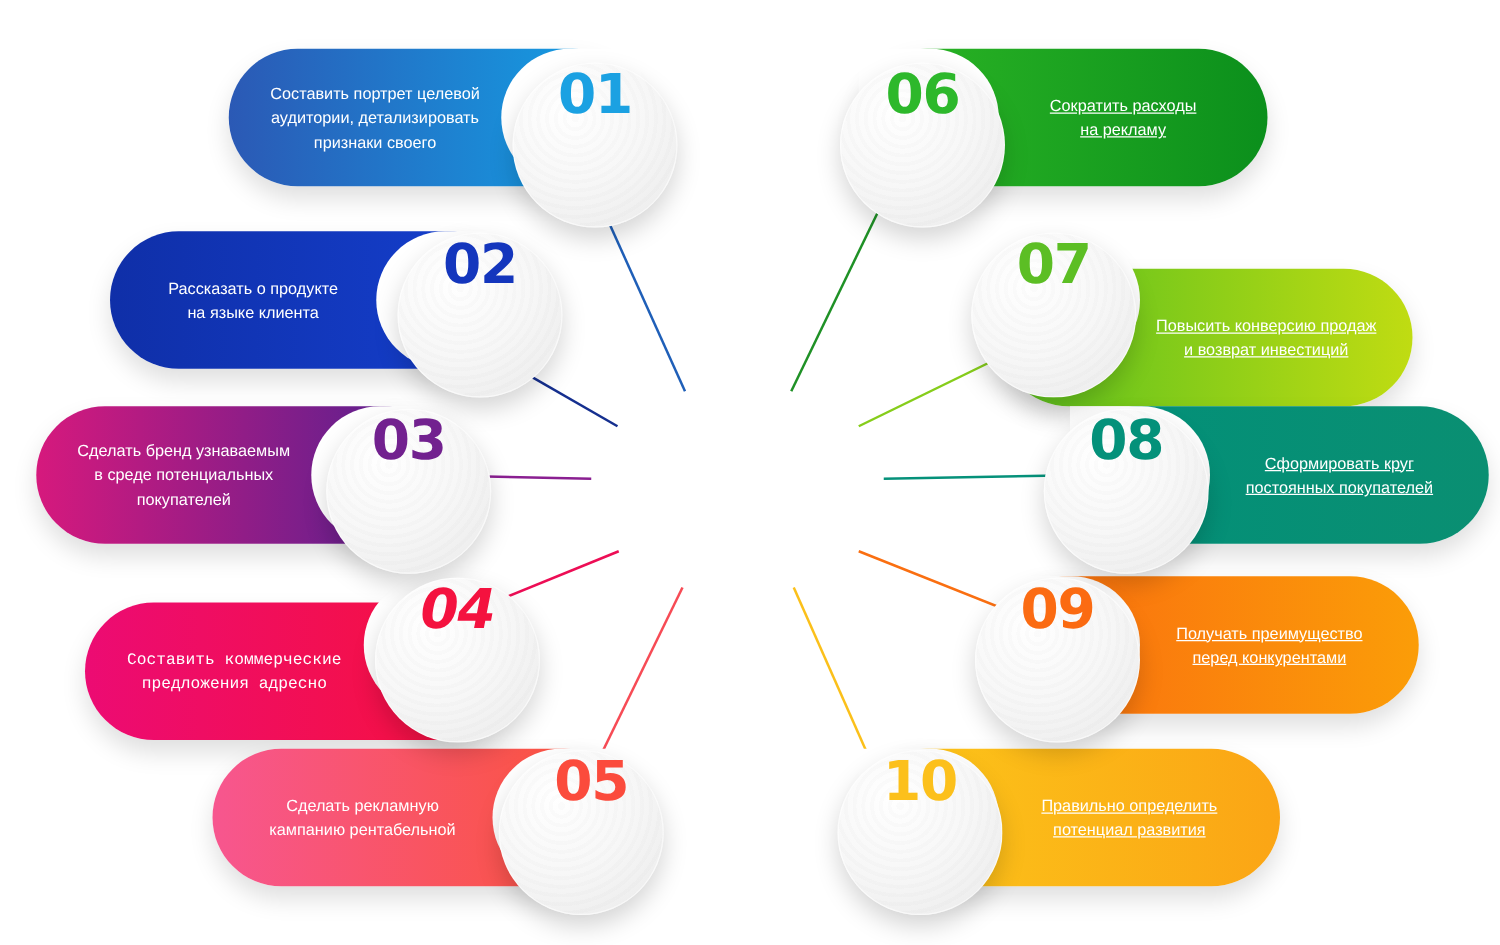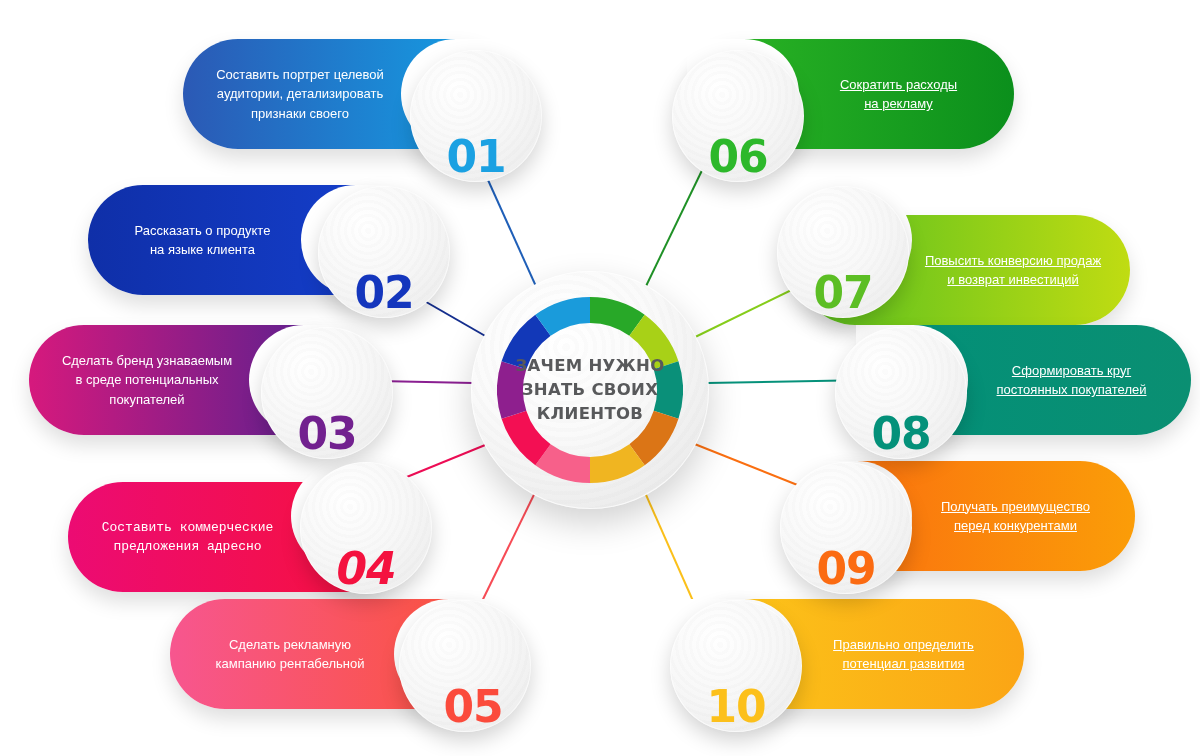--- a/index.html
+++ b/index.html
@@ -47,21 +47,21 @@
   .item.right .notch{left:-1px;border-radius:0 56px 56px 0;}
 
   .bubble{
     position:absolute;
     width:132px;height:132px;border-radius:50%;
     background:
       repeating-radial-gradient(circle at 38% 34%,
         rgba(0,0,0,.012) 0 3px, rgba(255,255,255,0) 3px 7px),
       radial-gradient(circle at 34% 28%, #ffffff 0%, #f7f7f7 48%, #e9e9e9 100%);
     box-shadow:0 9px 20px rgba(0,0,0,.17), inset 0 0 0 1px rgba(255,255,255,.6);
-    display:flex;align-items:flex-end;justify-content:center;
+    display:flex;align-items:flex-start;justify-content:center;
     z-index:3;
   }
   .bubble span{
     font-size:44px;font-weight:700;letter-spacing:-1px;
     font-family:"DejaVu Sans","Liberation Sans",sans-serif;
   }
 
   
   #center{
     position:absolute;left:471px;top:271px;width:238px;height:238px;
@@ -204,31 +204,14 @@
           <div class="txt">Правильно определить
 потенциал развития</div>
         </div>
         <div class="notch" style="top: 599px; left: 687px;"></div>
         <div class="bubble" style="left: 670px; top: 600px;">
           <span style="color: rgb(252, 192, 27);">10</span>
         </div>
       </div>
     </div>
 
-  <div id="center">
-    <svg id="ring" viewBox="0 0 186 186" xmlns="http://www.w3.org/2000/svg">
-        <path d="M 93 13 A 80 80 0 0 1 140.02282018339787 28.278640450004204" stroke="#28a828" stroke-width="26" fill="none"></path>
-        <path d="M 140.02282018339787 28.278640450004204 A 80 80 0 0 1 169.0845213036123 68.2786404500042" stroke="#a8d117" stroke-width="26" fill="none"></path>
-        <path d="M 169.0845213036123 68.2786404500042 A 80 80 0 0 1 169.0845213036123 117.7213595499958" stroke="#0a9079" stroke-width="26" fill="none"></path>
-        <path d="M 169.0845213036123 117.7213595499958 A 80 80 0 0 1 140.02282018339787 157.72135954999578" stroke="#db7516" stroke-width="26" fill="none"></path>
-        <path d="M 140.02282018339787 157.72135954999578 A 80 80 0 0 1 93 173" stroke="#f0b521" stroke-width="26" fill="none"></path>
-        <path d="M 93 173 A 80 80 0 0 1 45.97717981660216 157.72135954999578" stroke="#f7608a" stroke-width="26" fill="none"></path>
-        <path d="M 45.97717981660216 157.72135954999578 A 80 80 0 0 1 16.915478696387723 117.7213595499958" stroke="#f30f53" stroke-width="26" fill="none"></path>
-        <path d="M 16.915478696387723 117.7213595499958 A 80 80 0 0 1 16.915478696387723 68.27864045000419" stroke="#8e1f8e" stroke-width="26" fill="none"></path>
-        <path d="M 16.915478696387723 68.27864045000419 A 80 80 0 0 1 45.97717981660214 28.278640450004218" stroke="#1238b8" stroke-width="26" fill="none"></path>
-        <path d="M 45.97717981660214 28.278640450004218 A 80 80 0 0 1 92.99999999999999 13" stroke="#1a9bdb" stroke-width="26" fill="none"></path>
-      </svg>
-    <div id="center-label">ЗАЧЕМ НУЖНО
-ЗНАТЬ СВОИХ
-КЛИЕНТОВ</div>
-  </div>
 
 </div>
 
 </body></html>

